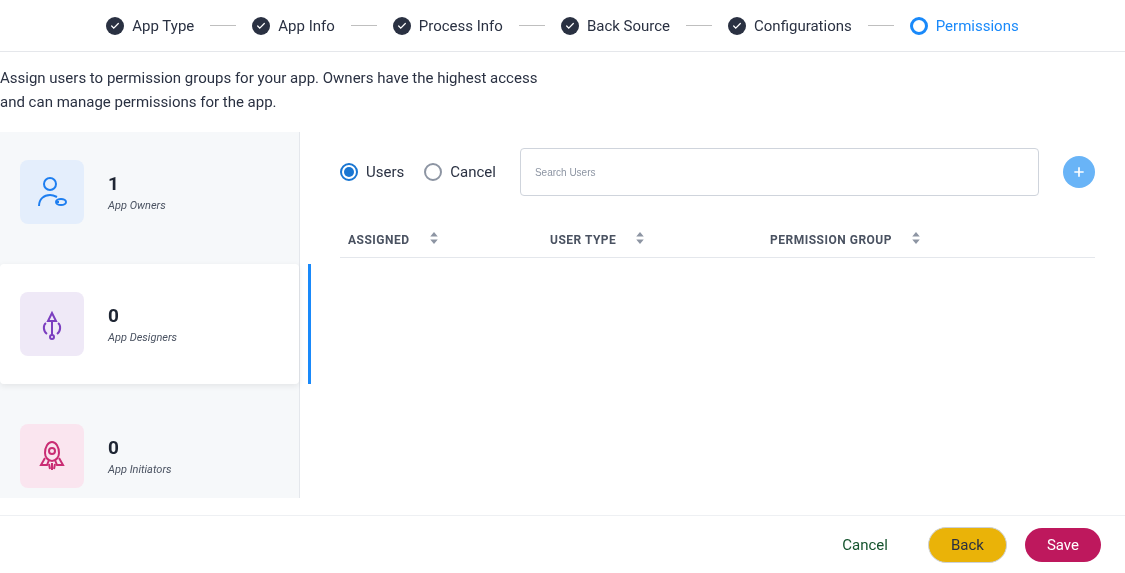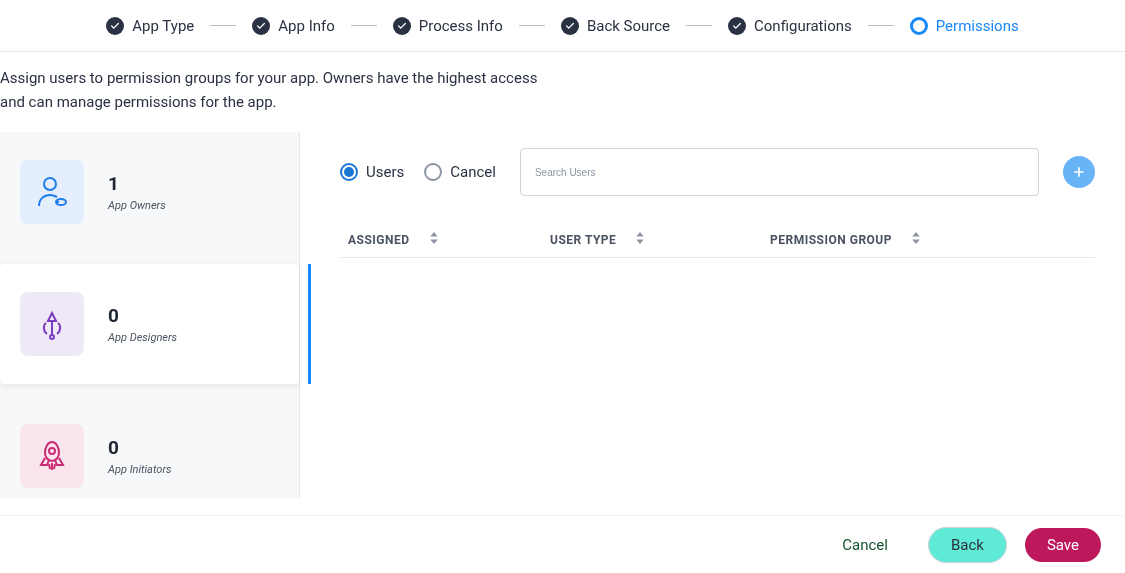--- a/index.html
+++ b/index.html
@@ -193,21 +193,21 @@
     border-radius: 20px;
     padding: 8px 22px;
   }
   .btn-cancel {
     color: #14532d;
     background: transparent;
     border: none;
   }
   .btn-back {
     color: #2a3142;
-    background: #5eead4;
+    background: #eab308;
     border: 1px solid #ccd1d9;
   }
   .btn-save {
     color: #fff;
     background: #be185d;
     border: none;
   }
 </style>
 </head>
 <body>

